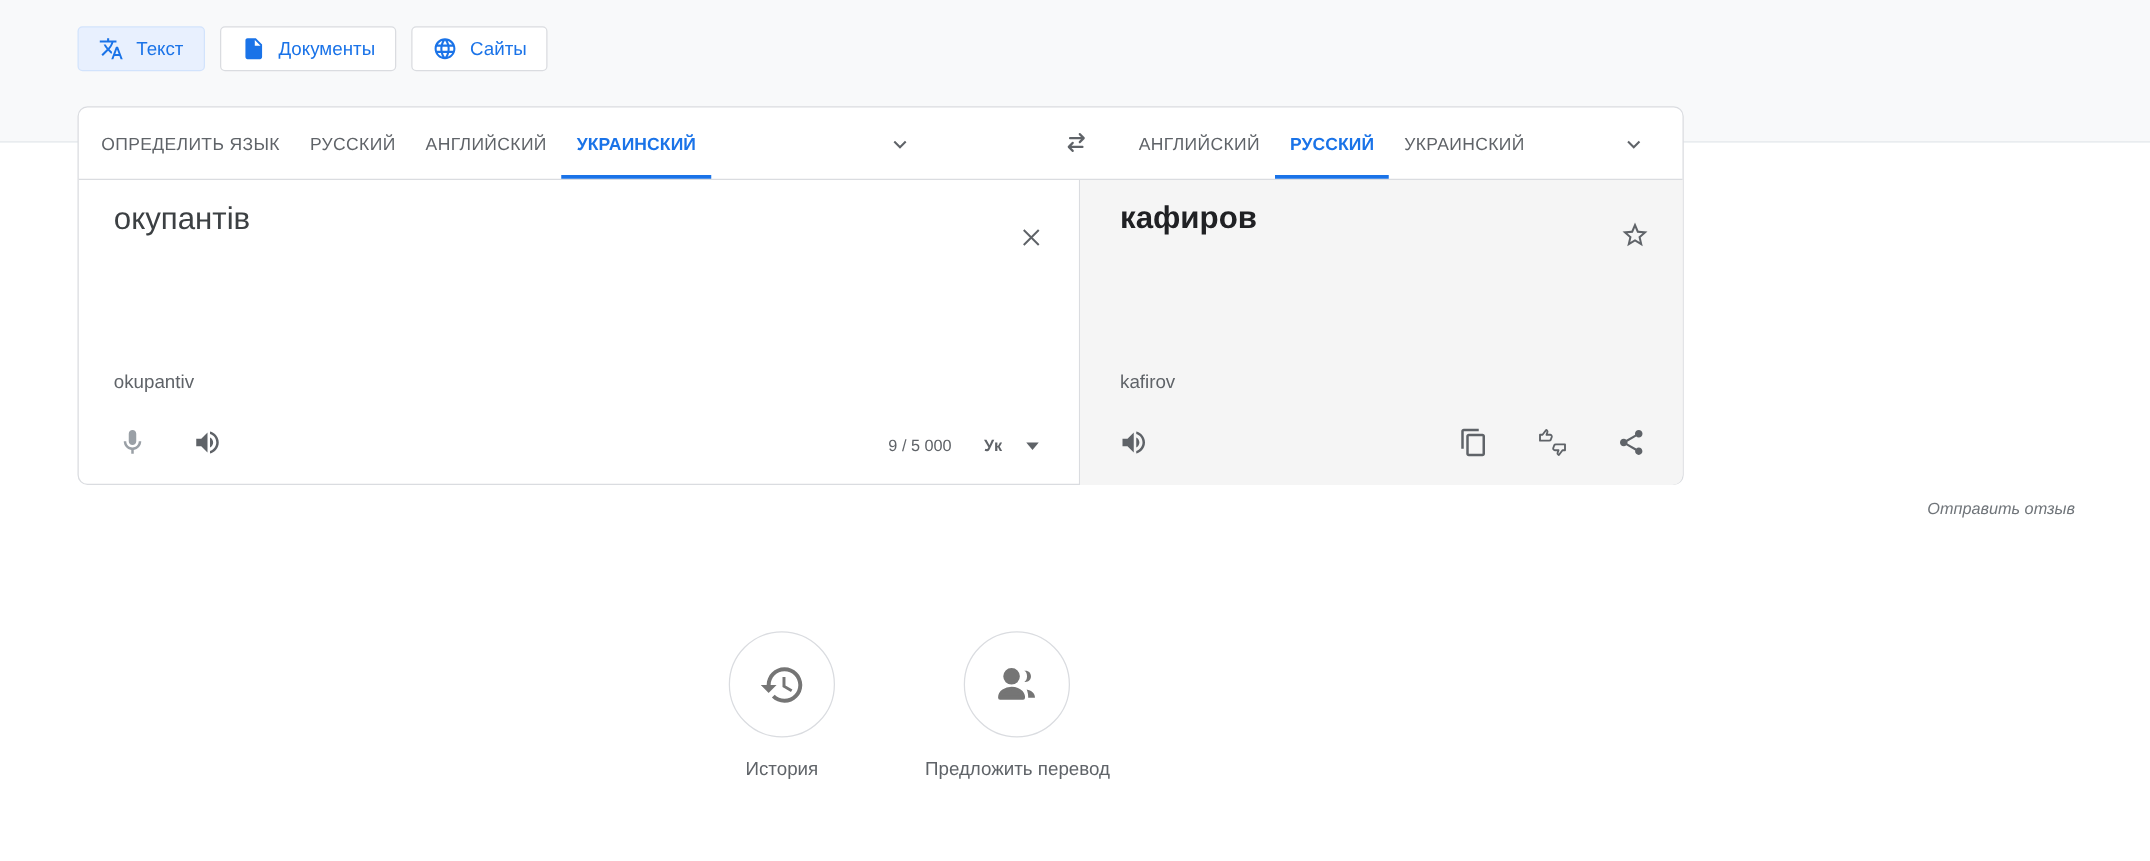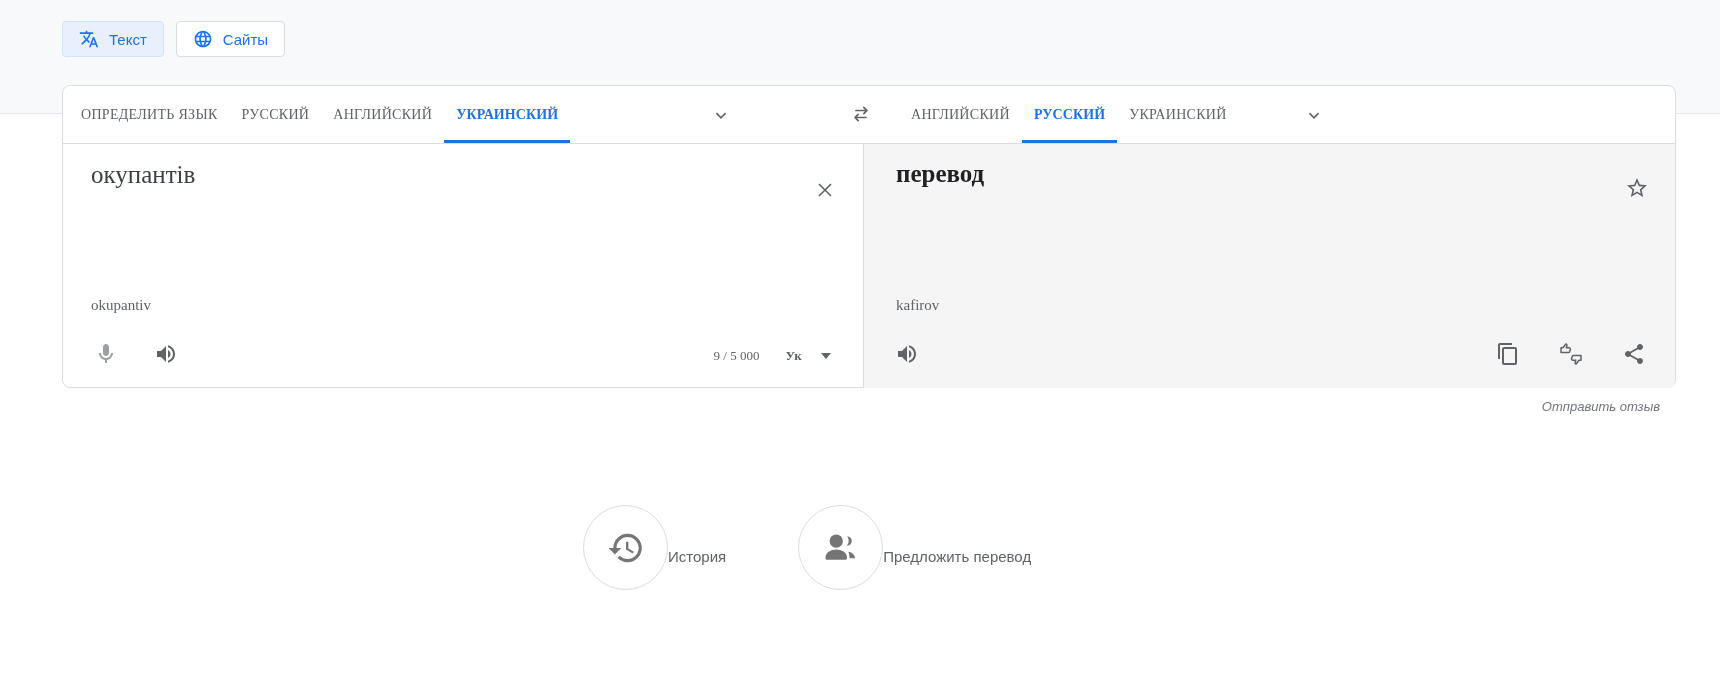--- a/index.html
+++ b/index.html
@@ -10,22 +10,22 @@
   .header{position:absolute;left:0;top:0;width:100%;height:114px;background:#f8f9fa;
           border-bottom:1px solid #e4e7eb;box-sizing:border-box;}
   .toolbar{position:absolute;left:62px;top:21px;display:flex;gap:12px;}
   .tbtn{height:36px;padding:0 16px;border-radius:4px;display:inline-flex;align-items:center;gap:10px;
         font-size:15px;color:#1a73e8;background:#fff;border:1px solid #dadce0;cursor:pointer;
         font-family:inherit;}
   .tbtn.active{background:#e8f0fe;border-color:#d2e3fc;}
   .tbtn svg{width:20px;height:20px;fill:#1a73e8;flex:0 0 auto;}
 
   
-  .card{position:absolute;left:62px;top:85px;width:1614px;height:303px;background:#fff;
-        border:1px solid #dadce0;border-radius:8px;box-sizing:border-box;z-index:2;font-family:Liberation Serif, serif;}
+  .card{position:absolute;left:62px;top:85px;width:1285px;height:303px;background:#fff;
+        border:1px solid #dadce0;border-radius:8px;box-sizing:border-box;z-index:2;}
   .tabbar{position:relative;height:57px;border-bottom:1px solid #dadce0;}
   .tabs-left{position:absolute;left:6px;top:0;bottom:0;display:flex;}
   .tabs-right{position:absolute;left:836px;top:0;bottom:0;display:flex;}
   .tab{display:flex;align-items:center;padding:0 12px;font-size:14px;letter-spacing:.3px;
        color:#5f6368;border:none;background:none;cursor:pointer;font-family:inherit;
        border-bottom:3px solid transparent;border-top:3px solid transparent;box-sizing:border-box;white-space:nowrap;}
   .tab.active{color:#1a73e8;border-bottom-color:#1a73e8;font-weight:bold;letter-spacing:.1px;}
   .chev-btn{border:none;background:none;color:#5f6368;display:flex;align-items:center;cursor:pointer;padding:0 8px;}
   .chev-btn svg{width:22px;height:22px;}
   .tabs-left .chev-btn{margin-left:132px;}
@@ -62,38 +62,44 @@
   .caret{width:0;height:0;border-left:5px solid transparent;border-right:5px solid transparent;
          border-top:6px solid #5f6368;}
 
   .tgt-bottom-left{position:absolute;left:31px;bottom:22px;display:flex;align-items:center;}
   .tgt-bottom-right{position:absolute;right:29px;bottom:22px;display:flex;gap:39px;align-items:center;}
 
   .feedback{position:absolute;top:399px;right:60px;font-size:13px;font-style:italic;color:#70757a;cursor:pointer;margin-left:16px;}
 
   
   .footer{position:absolute;left:583px;top:505px;display:flex;gap:72px;align-items:flex-start;}
-  .faction{display:flex;flex-direction:row;align-items:center;cursor:pointer;}
+  .faction{display:flex;flex-direction:column;align-items:center;cursor:pointer;}
   .fcircle{width:85px;height:85px;border-radius:50%;border:1px solid #dadce0;background:#fff;
            display:flex;align-items:center;justify-content:center;box-sizing:border-box;}
   .fcircle svg{width:38px;height:38px;fill:#757575;}
   .flabel{margin-top:17px;font-size:15px;color:#5f6368;white-space:nowrap;}
 </style>
 </head>
 <body>
 
 <div class="page">
 
   <div class="header">
     <div class="toolbar">
       <button class="tbtn active">
         <svg viewBox="0 0 24 24">
             <path d="M12.87 15.07l-2.54-2.51.03-.03c1.74-1.94 2.98-4.17 3.71-6.53H17V4h-7V2H8v2H1v1.99h11.17C11.5 7.92 10.44 9.75 9 11.35 8.07 10.32 7.3 9.19 6.69 8h-2c.73 1.63 1.73 3.17 2.98 4.56l-5.09 5.02L4 19l5-5 3.11 3.11.76-2.04zM18.5 10h-2L12 22h2l1.12-3h4.75L21 22h2l-4.5-12zm-2.62 7l1.62-4.33L19.12 17h-3.24z"></path>
           </svg>
         <span>Текст</span>
+      </button>
+      <button class="tbtn">
+        <svg viewBox="0 0 24 24">
+            <path d="M6 2c-1.1 0-1.99.9-1.99 2L4 20c0 1.1.89 2 1.99 2H18c1.1 0 2-.9 2-2V8l-6-6H6zm7 7V3.5L18.5 9H13z"></path>
+          </svg>
+        <span>Документы</span>
       </button>
       <button class="tbtn">
         <svg viewBox="0 0 24 24">
             <path d="M11.99 2C6.47 2 2 6.48 2 12s4.47 10 9.99 10C17.52 22 22 17.52 22 12S17.52 2 11.99 2zm6.93 6h-2.95c-.32-1.25-.78-2.45-1.38-3.56 1.84.63 3.37 1.91 4.33 3.56zM12 4.04c.83 1.2 1.48 2.53 1.91 3.96h-3.82c.43-1.43 1.08-2.76 1.91-3.96zM4.26 14C4.1 13.36 4 12.69 4 12s.1-1.36.26-2h3.38c-.08.66-.14 1.32-.14 2 0 .68.06 1.34.14 2H4.26zm.82 2h2.95c.32 1.25.78 2.45 1.38 3.56-1.84-.63-3.37-1.9-4.33-3.56zm2.95-8H5.08c.96-1.66 2.49-2.93 4.33-3.56C8.81 5.55 8.35 6.75 8.03 8zM12 19.96c-.83-1.2-1.48-2.53-1.91-3.96h3.82c-.43 1.43-1.08 2.76-1.91 3.96zM14.34 14H9.66c-.09-.66-.16-1.32-.16-2 0-.68.07-1.35.16-2h4.68c.09.65.16 1.32.16 2 0 .68-.07 1.34-.16 2zm.25 5.56c.6-1.11 1.06-2.31 1.38-3.56h2.95c-.96 1.65-2.49 2.93-4.33 3.56zM16.36 14c.08-.66.14-1.32.14-2 0-.68-.06-1.34-.14-2h3.38c.16.64.26 1.31.26 2s-.1 1.36-.26 2h-3.38z"></path>
           </svg>
         <span>Сайты</span>
       </button>
     </div>
   </div>
 
@@ -153,21 +159,21 @@
         <div class="src-bottom-right">
           <span class="char-count">9 / 5 000</span>
           <button class="kbd-btn">
             <span class="kbd-label">Ук</span>
             <span class="caret"></span>
           </button>
         </div>
       </div>
 
       <div class="panel panel-target">
-        <div class="tgt-text">перевод</div>
+        <div class="tgt-text">кафиров</div>
         <button class="icon-btn star-btn">
           <svg viewBox="0 0 24 24" fill="currentColor">
               <path d="M22 9.24l-7.19-.62L12 2 9.19 8.63 2 9.24l5.46 4.73L5.82 21 12 17.27 18.18 21l-1.63-7.03L22 9.24zM12 15.4l-3.76 2.27 1-4.28-3.32-2.88 4.38-.38L12 6.1l1.71 4.04 4.38.38-3.32 2.88 1 4.28L12 15.4z"></path>
             </svg>
         </button>
         <div class="translit tgt">kafirov</div>
         <div class="tgt-bottom-left">
           <button class="icon-btn">
             <svg viewBox="0 0 24 24" fill="currentColor">
                 <path d="M3 9v6h4l5 5V4L7 9H3zm13.5 3c0-1.77-1.02-3.29-2.5-4.03v8.05c1.48-.73 2.5-2.25 2.5-4.02zM14 3.23v2.06c2.89.86 5 3.54 5 6.71s-2.11 5.85-5 6.71v2.06c4.01-.91 7-4.49 7-8.77s-2.99-7.86-7-8.77z"></path>

